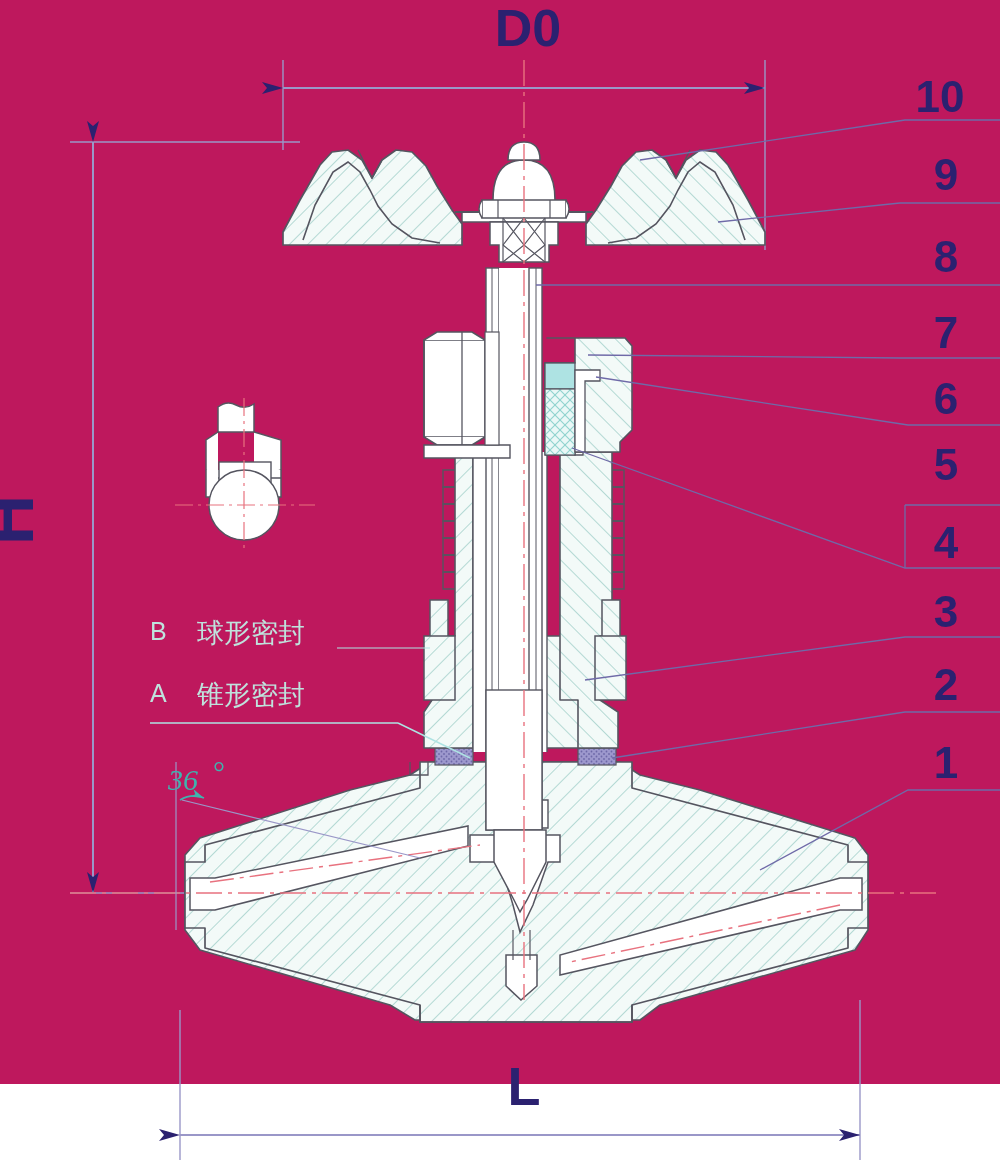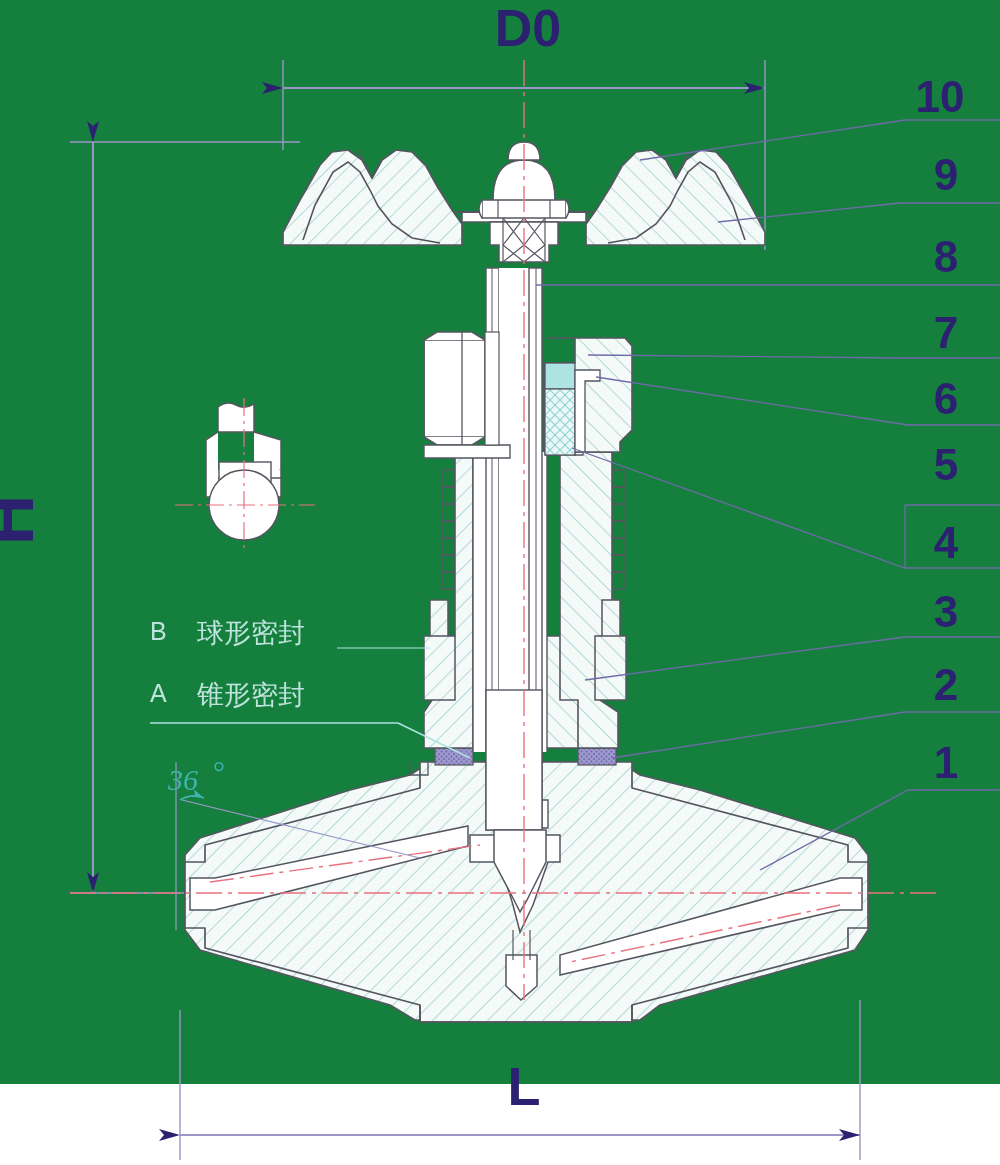--- a/index.html
+++ b/index.html
@@ -1,17 +1,17 @@
 <!DOCTYPE html>
 <html><head>
 <meta charset="utf-8">
 <style>
   html,body{margin:0;padding:0;background:#ffffff;}
   body{width:1000px;height:1165px;overflow:hidden;font-family:"Liberation Sans",sans-serif;}
-  #stage{position:relative;width:1000px;height:1084px;background:#15803d;text-align:center;}
+  #stage{position:relative;width:1000px;height:1084px;background:#be185d;text-align:center;}
   svg{display:block;}
   .txt-dim{font-family:"Liberation Sans",sans-serif;font-weight:bold;fill:#2b2170;}
   .txt-num{font-family:"Liberation Sans",sans-serif;font-weight:bold;fill:#2b2170;font-size:44px;}
   .txt-legend{font-family:"Liberation Sans",sans-serif;fill:#bfe3dd;font-size:25px;}
   .txt-legend-cjk{font-family:"DejaVu Sans",sans-serif;fill:#bfe3dd;font-size:27px;}
   .txt-ang{font-family:"Liberation Serif",serif;font-style:italic;fill:#3fb3ae;font-size:30px;}
 </style>
 </head>
 <body>
 

